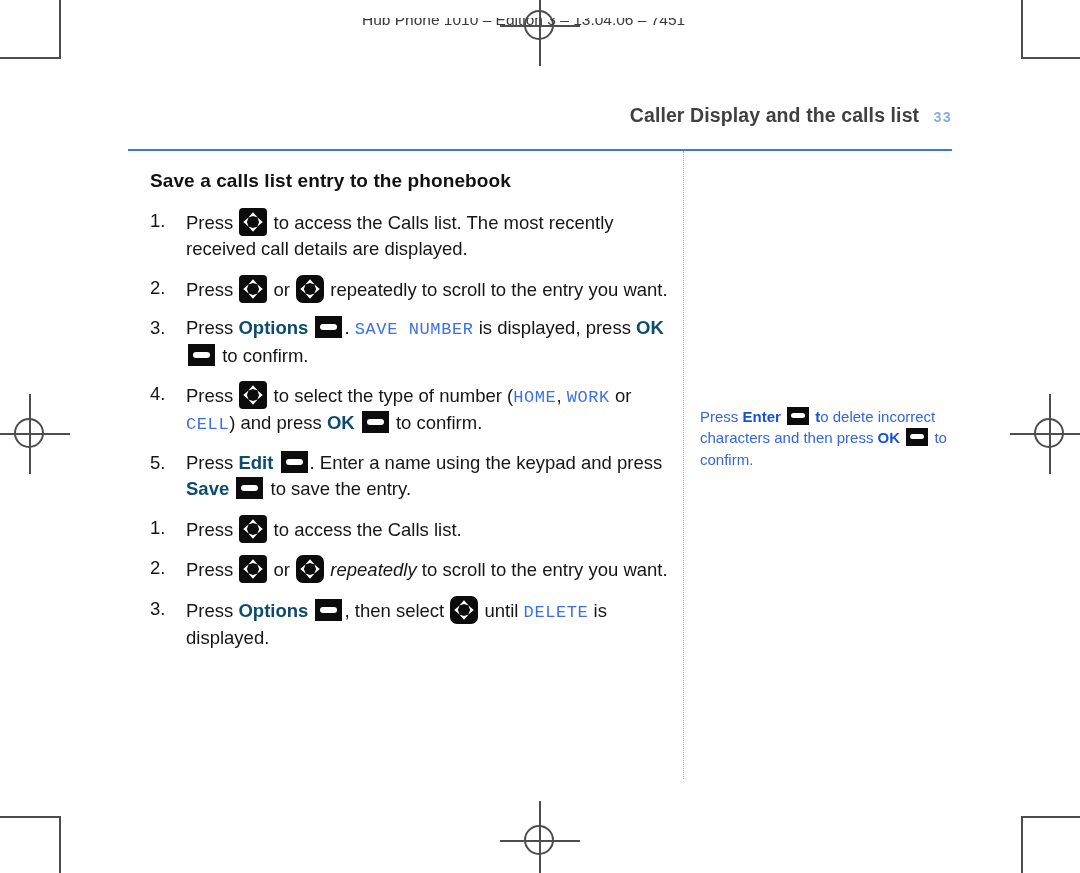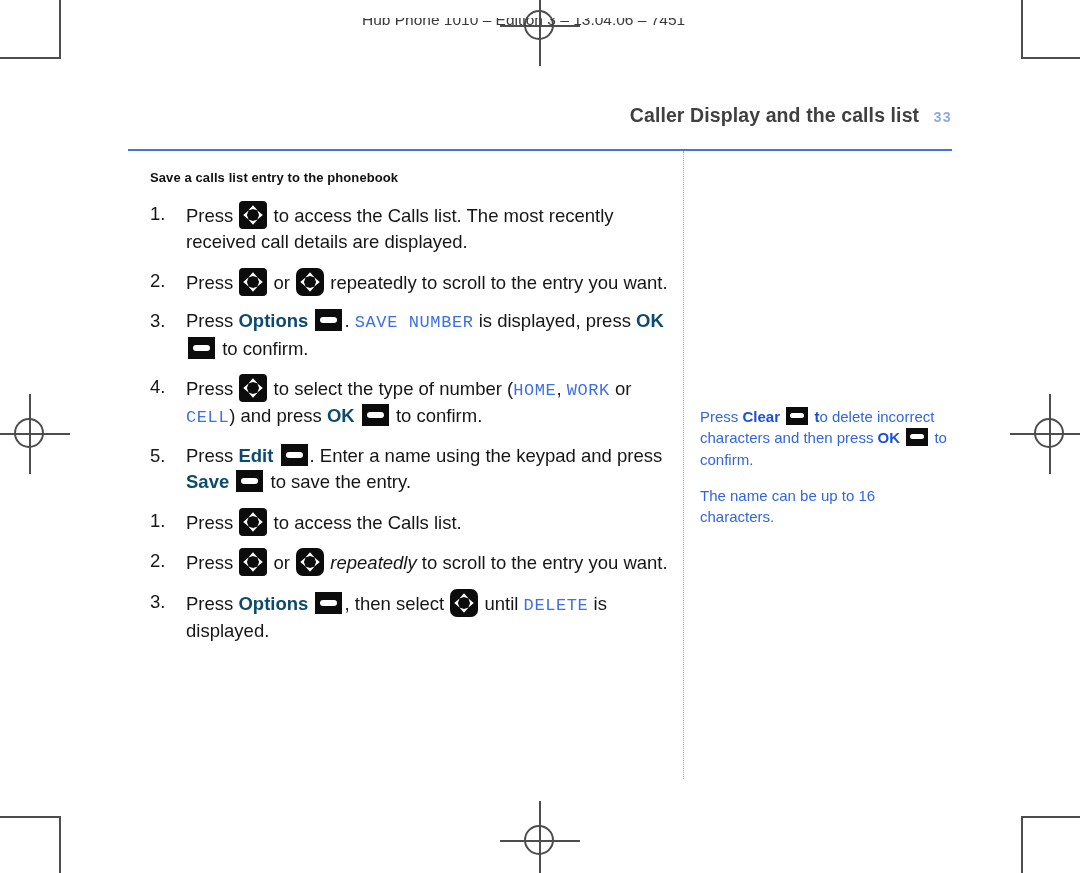--- a/index.html
+++ b/index.html
@@ -139,21 +139,21 @@
 
   
   .main-col {
     position: absolute;
     left: 150px;
     top: 170px;
     width: 520px;
     color: #161616;
   }
   .sec-heading {
-    font-size: 13px;
+    font-size: 19px;
     font-weight: bold;
     color: #111111;
     margin: 0 0 16px 0;
     letter-spacing: 0.1px;
   }
   .sec-heading.spaced { margin-top: 49px; }
 
   ol.steps {
     list-style: none;
     margin: 0;
@@ -337,17 +337,16 @@
         <li><span class="num">3.</span><span>Press </span><span class="blue-bold">Options</span><span> </span><span class="softkey"><span class="bar"></span></span><span>, then select </span><span class="navkey rounded"><svg width="28" height="28" viewBox="0 0 28 28" xmlns="http://www.w3.org/2000/svg">
               <path d="M14 4.2 L18.6 9.6 L14 7.9 L9.4 9.6 Z" fill="#ffffff"></path>
               <path d="M14 23.8 L9.4 18.4 L14 20.1 L18.6 18.4 Z" fill="#ffffff"></path>
               <path d="M4.2 14 L9.6 9.4 L7.9 14 L9.6 18.6 Z" fill="#ffffff"></path>
               <path d="M23.8 14 L18.4 18.6 L20.1 14 L18.4 9.4 Z" fill="#ffffff"></path>
             </svg></span><span> until </span><span class="lcd">DELETE</span><span> is displayed.</span></li>
       </ol>
     </div>
 
   <div class="side-col" id="side-col">
-      <div class="side-note"><span>Press </span><span class="nb">Clear</span><span> </span><span class="softkey"><span class="bar"></span></span><span> </span><span class="nb">t</span><span>o delete incorrect characters and then press </span><span class="nb">OK</span><span> </span><span class="softkey"><span class="bar"></span></span><span> to confirm.</span></div>
-      <div class="side-note"><span>The name can be up to 16 characters.</span></div>
+      <div class="side-note"><span>Press </span><span class="nb">Enter</span><span> </span><span class="softkey"><span class="bar"></span></span><span> </span><span class="nb">t</span><span>o delete incorrect characters and then press </span><span class="nb">OK</span><span> </span><span class="softkey"><span class="bar"></span></span><span> to confirm.</span></div>
     </div>
 
 </div>
 
 </body></html>

